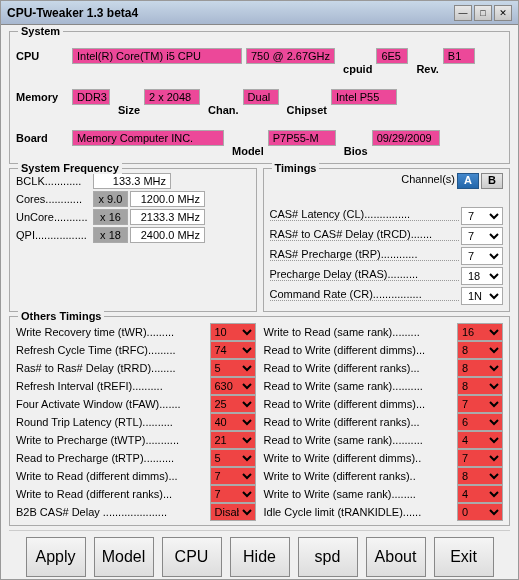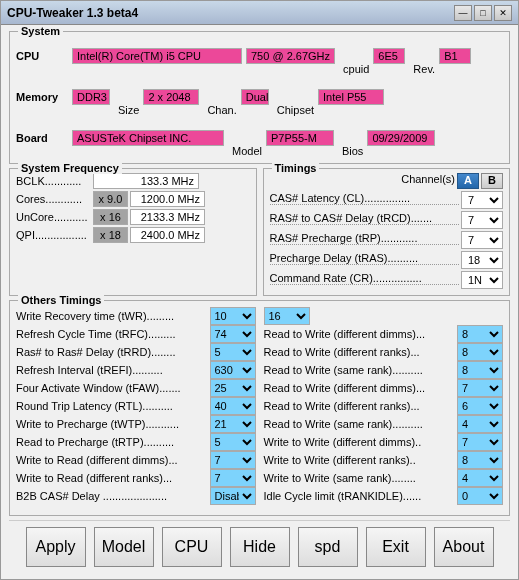--- a/index.html
+++ b/index.html
@@ -84,21 +84,21 @@
     .sys-value {
       background: #ec4899;
       border: 1px solid #aaa;
       padding: 1px 4px;
       font-size: 11px;
     }
     .sys-val-wide { min-width: 170px; }
     .sys-val-med { min-width: 70px; }
     .sys-val-sm { min-width: 32px; }
     .inline-label {
-      font-weight: normal;
+      font-weight: bold;
       margin-left: 4px;
       margin-top: 27px;
     }
     .two-panels {
       display: flex;
       gap: 6px;
       justify-content: center;
     }
     .freq-panel {
       flex: 1;
@@ -132,28 +132,28 @@
     .freq-val {
       background: #fff;
       border: 1px solid #aaa;
       width: 75px;
       padding: 1px 4px;
       text-align: right;
     }
     .bclk-val {
       background: #fff;
       border: 1px solid #aaa;
-      width: 106px;
+      width: 78px;
       padding: 1px 4px;
       text-align: right;
     }
     .timing-header {
       display: flex;
       justify-content: flex-end;
-      margin-bottom: 2px;
+      margin-bottom: 18px;
       gap: 2px;
     }
     .chan-label { font-size: 11px; }
     .chan-btn {
       width: 22px;
       height: 16px;
       background: linear-gradient(to bottom, #e8e8e8, #ccc);
       border: 1px solid #888;
       font-size: 11px;
       font-weight: bold;
@@ -200,21 +200,21 @@
     }
     .other-label {
       flex: 1;
       font-size: 11px;
     }
     .other-select {
       width: 46px;
       height: 18px;
       font-size: 11px;
       border: 1px solid #aaa;
-      background: #7dd3fc;
+      background: #ef4444;
     }
     .bottom-bar {
       display: flex;
       justify-content: center;
       gap: 8px;
       padding: 6px 8px;
       border-top: 1px solid #ccc;
     }
     .bottom-btn {
       width: 60px;
@@ -264,28 +264,28 @@
         <span class="inline-label">Rev.</span>
         <span class="sys-value sys-val-sm">B1</span>
       </div>
 
       <div class="system-row">
         <span class="sys-label">Memory</span>
         <span class="sys-value" style="width:38px">DDR3</span>
         <span class="inline-label">Size</span>
         <span class="sys-value" style="width:56px">2 x 2048</span>
         <span class="inline-label">Chan.</span>
-        <span class="sys-value" style="width:28px">Dual</span>
+        <span class="sys-value" style="width:36px">Dual</span>
         <span class="inline-label">Chipset</span>
         <span class="sys-value" style="width:66px">Intel P55</span>
       </div>
 
       <div class="system-row">
         <span class="sys-label">Board</span>
-        <span class="sys-value" style="width:152px">ASUSTeK Chipset INC.</span>
+        <span class="sys-value" style="width:152px">Memory Computer INC.</span>
         <span class="inline-label">Model</span>
         <span class="sys-value" style="width:68px">P7P55-M</span>
         <span class="inline-label">Bios</span>
         <span class="sys-value" style="width:68px">09/29/2009</span>
       </div>
     </div>
 
     <div class="two-panels">
 
       <div class="freq-panel">
@@ -407,20 +407,21 @@
             <select class="other-select"><option>7</option></select>
           </div>
           <div class="other-row">
             <span class="other-label">B2B CAS# Delay .....................</span>
             <select class="other-select"><option>Disab.</option></select>
           </div>
         </div>
 
         <div>
           <div class="other-row">
+            <span class="other-label">Write to Read (same rank).........</span>
             <select class="other-select"><option>16</option></select>
           </div>
           <div class="other-row">
             <span class="other-label">Read to Write (different dimms)...</span>
             <select class="other-select"><option>8</option></select>
           </div>
           <div class="other-row">
             <span class="other-label">Read to Write (different ranks)...</span>
             <select class="other-select"><option>8</option></select>
           </div>
@@ -459,17 +460,17 @@
         </div>
       </div>
     </div>
 
     <div class="bottom-bar">
       <button class="bottom-btn">Apply</button>
       <button class="bottom-btn">Model</button>
       <button class="bottom-btn">CPU</button>
       <button class="bottom-btn">Hide</button>
       <button class="bottom-btn">spd</button>
+      <button class="bottom-btn">About</button>
       <button class="bottom-btn">Exit</button>
-      <button class="bottom-btn">About</button>
     </div>
   </div>
 </div>
 
 </body></html>

